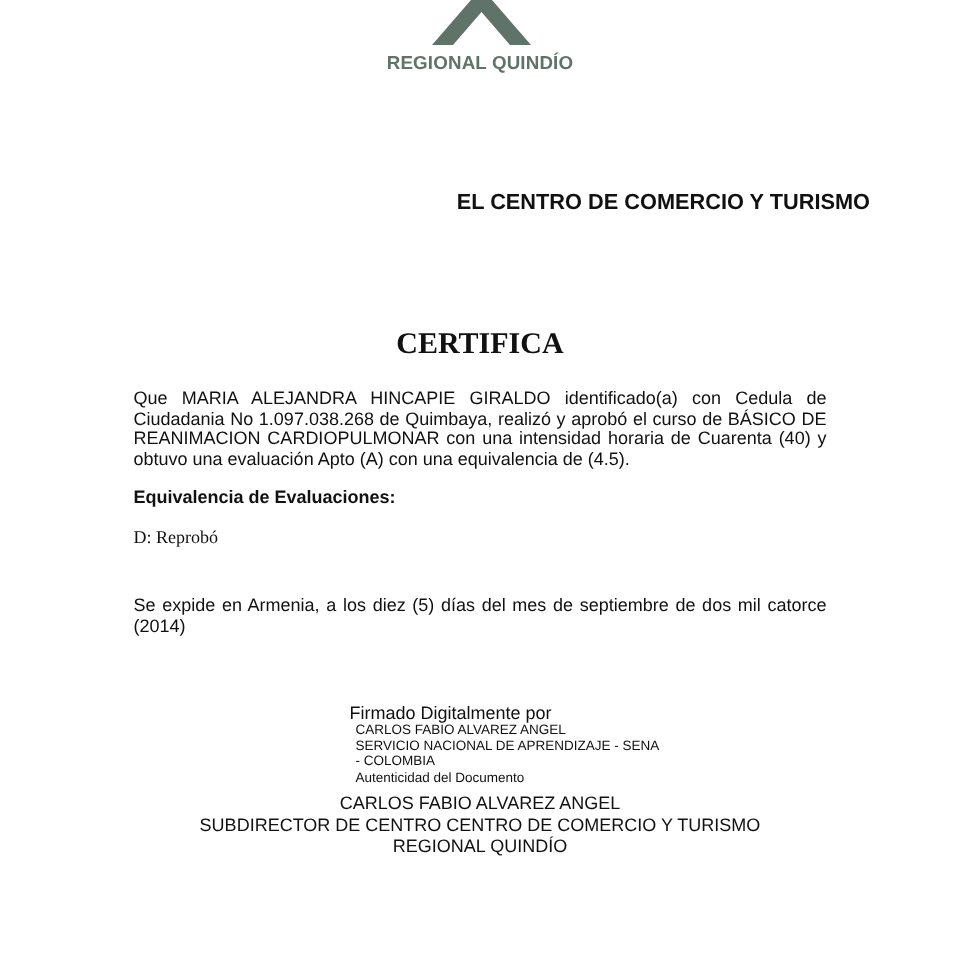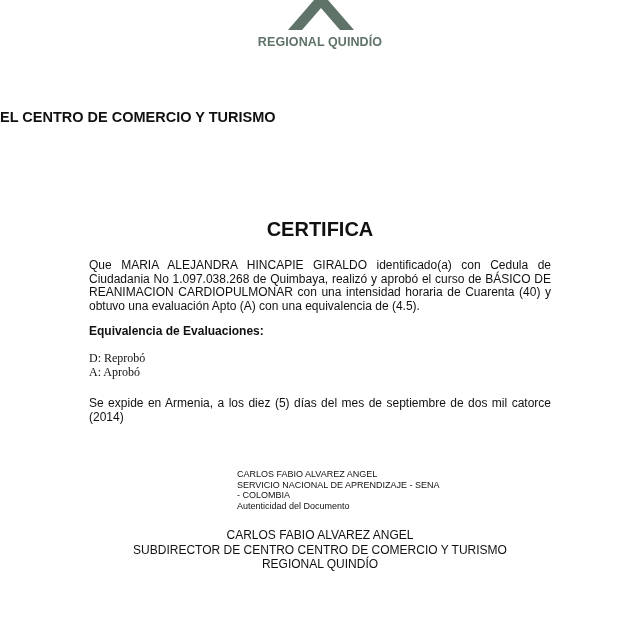--- a/index.html
+++ b/index.html
@@ -2,24 +2,24 @@
 <html><head>
 <meta charset="utf-8">
 <style>
   html, body { margin: 0; padding: 0; background: #ffffff; }
   body { width: 640px; height: 640px; position: relative; overflow: hidden;
          font-family: "Liberation Sans", sans-serif; color: #111; }
   .abs { position: absolute; }
   .logo { left: 288px; top: 0; width: 66px; height: 30px; }
   .region-label { left: 0; width: 640px; top: 35px; text-align: center;
                   font-size: 12.5px; font-weight: bold; color: #5f7368; letter-spacing: 0.1px; }
-  .center-title { left: 0; width: 580px; top: 109px; text-align: left;
+  .center-title { left: 0; width: 580px; top: 127px; text-align: right;
                   font-size: 14.5px; font-weight: bold; }
   .certifica { left: 0; width: 640px; top: 218px; text-align: center;
-               font-size: 20px; font-weight: bold; }
+               font-size: 20px; font-weight: bold; font-family: Liberation Serif, serif; }
   .body-text { left: 89px; width: 462px; font-size: 12px; line-height: 13.5px; text-align: justify; }
   .p1 { top: 259px; }
   .p2 { top: 325px; font-weight: bold; }
   .p3 { top: 352px; font-family: Liberation Serif, serif; }
   .p4 { top: 397px; }
   .sig-block { left: 233px; top: 469px; }
   .sig-head { font-size: 12px; line-height: 12px; }
   .sig-line { font-size: 9px; line-height: 10.5px; padding-left: 4px; }
   .signer { left: 0; width: 640px; top: 528px; text-align: center;
             font-size: 12px; line-height: 14.5px; }
@@ -35,25 +35,25 @@
 </div>
 <div class="abs region-label">REGIONAL QUINDÍO</div>
 
 <div class="abs center-title">EL CENTRO DE COMERCIO Y TURISMO</div>
 <div class="abs certifica">CERTIFICA</div>
 
 <div class="abs body-text p1">Que MARIA ALEJANDRA HINCAPIE GIRALDO identificado(a) con Cedula de Ciudadania No 1.097.038.268 de Quimbaya, realizó y aprobó el curso de BÁSICO DE REANIMACION CARDIOPULMONAR con una intensidad horaria de Cuarenta (40) y obtuvo una evaluación Apto (A) con una equivalencia de (4.5).</div>
 <div class="abs body-text p2">Equivalencia de Evaluaciones:</div>
 <div class="abs body-text p3">
   <div>D: Reprobó</div>
-  <div>A: Aprobó</div>
 </div>
 <div class="abs body-text p4">Se expide en Armenia, a los diez (5) días del mes de septiembre de dos mil catorce (2014)</div>
 
 <div class="abs sig-block">
+  <div class="sig-head">Firmado Digitalmente por</div>
   <div class="sig-line">CARLOS FABIO ALVAREZ ANGEL</div>
   <div class="sig-line">SERVICIO NACIONAL DE APRENDIZAJE - SENA</div>
   <div class="sig-line">- COLOMBIA</div>
   <div class="sig-line">Autenticidad del Documento</div>
 </div>
 
 <div class="abs signer">
   <div>CARLOS FABIO ALVAREZ ANGEL</div>
   <div>SUBDIRECTOR DE CENTRO CENTRO DE COMERCIO Y TURISMO</div>
   <div>REGIONAL QUINDÍO</div>

